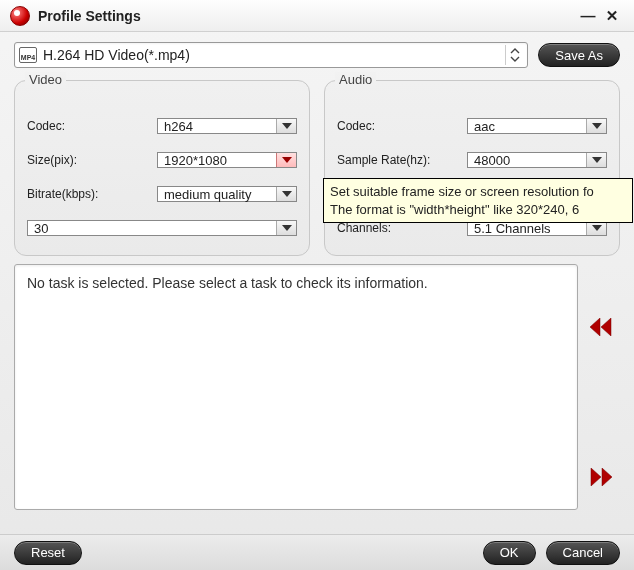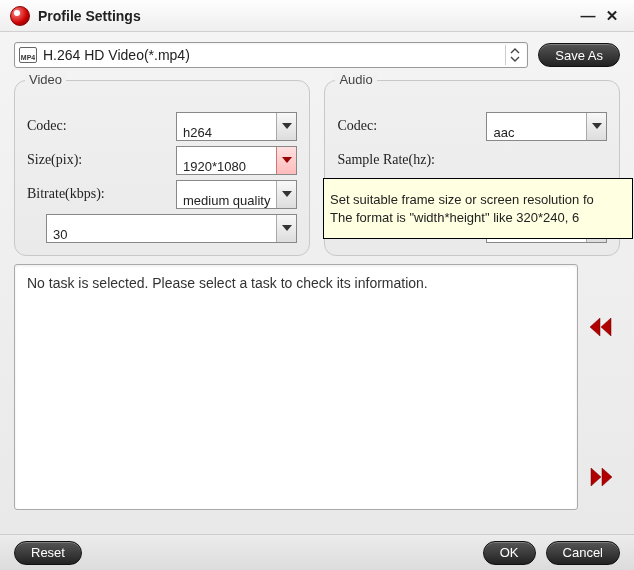--- a/index.html
+++ b/index.html
@@ -139,36 +139,34 @@
     color: #444;
     background: linear-gradient(to bottom, #f2f2f2, #f0f0f0);
   }
   .row {
     display: flex;
     align-items: center;
     height: 34px;
   }
   .row-label {
     width: 130px;
-    font-size: 14px;
-    color: #222;
-    font-family: Liberation Serif, serif;
+    font-size: 12px;
+    color: #222;
   }
   .group.audio .row-label { width: 130px; }
   .combo {
     flex: 1;
-    height: 29px;
+    height: 16px;
     background: #fff;
     border: 1px solid #888;
     display: flex;
-    align-items: flex-end;
+    align-items: center;
     font-size: 13px;
     color: #222;
     position: relative;
-    margin-left: 19px;
   }
   .combo .c-text {
     flex: 1;
     padding: 0 6px;
     white-space: nowrap;
     overflow: hidden;
   }
   .combo .c-arrow {
     width: 20px;
     height: 100%;
@@ -180,21 +178,21 @@
   .combo.highlight .c-arrow {
     background: linear-gradient(to bottom,#ffe0e0,#ffbbbb);
     border-left-color: #cc7777;
   }
   .tooltip {
     position: absolute;
     left: 323px;
     top: 178px;
     background: #ffffe1;
     border: 1px solid #000;
-    padding: 12px 6px;
+    padding: 4px 6px;
     font-size: 13px;
     color: #222;
     line-height: 1.35;
     width: 310px;
     overflow: hidden;
     white-space: pre-line;
     z-index: 50;
   }
   .info-area {
     display: flex;
@@ -323,20 +321,28 @@
           <div class="c-arrow">
               <svg width="10" height="6">
                 <path d="M0 0 L5 6 L10 0 Z" fill="#333"></path>
               </svg>
             </div>
         </div>
       </div>
 
       <div class="row">
         <div class="row-label">Sample Rate(hz):</div>
+        <div class="combo">
+          <div class="c-text">48000</div>
+          <div class="c-arrow">
+              <svg width="10" height="6">
+                <path d="M0 0 L5 6 L10 0 Z" fill="#333"></path>
+              </svg>
+            </div>
+        </div>
       </div>
 
       <div class="row">
         <div class="row-label">Bitrate(kbps):</div>
         <div class="combo">
           <div class="c-text">128</div>
           <div class="c-arrow">
               <svg width="10" height="6">
                 <path d="M0 0 L5 6 L10 0 Z" fill="#333"></path>
               </svg>

